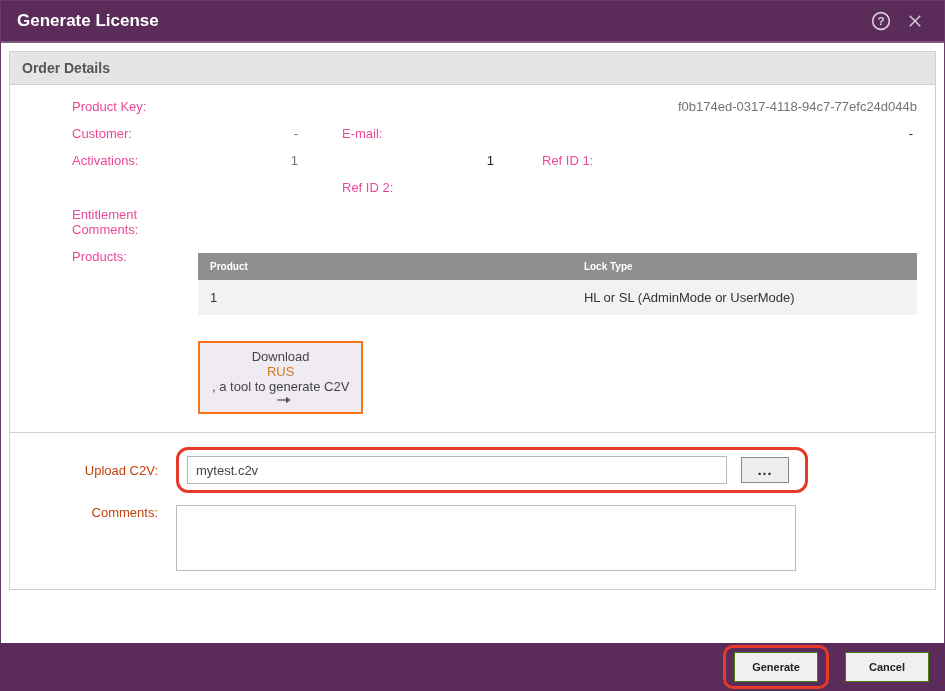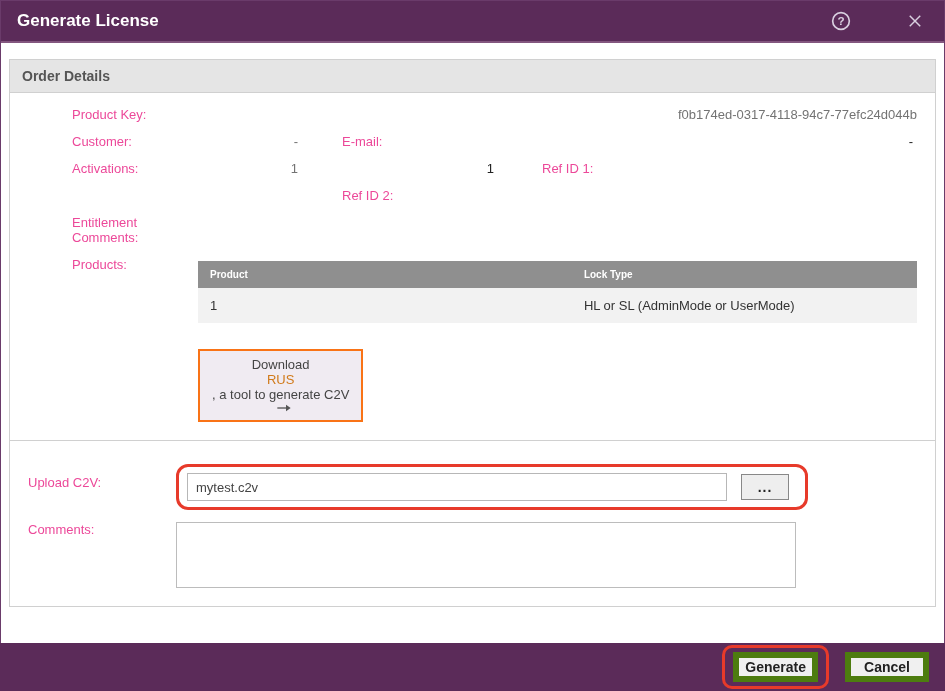--- a/index.html
+++ b/index.html
@@ -15,39 +15,38 @@
     border: 1px solid #6a3b6a;
   }
   .titlebar {
     background: #5b2b59;
     color: #fff;
     height: 42px;
     display: flex;
     align-items: center;
     padding: 0 16px;
     border-bottom: 2px solid #83567f;
-    gap: 40px;
   }
   .titlebar h1 {
     font-size: 17px;
     font-weight: bold;
     margin: 0;
     flex: 1;
   }
   .titlebar .icon-btn {
     width: 26px; height: 26px;
     display: flex; align-items: center; justify-content: center;
     cursor: pointer;
     margin-left: 8px;
   }
   .help-icon svg { width: 20px; height: 20px; }
   .close-icon svg { width: 18px; height: 18px; }
 
   .content-wrap {
-    padding: 8px 8px 0 8px;
+    padding: 0 8px 0 8px;
     border-radius: 23px;
   }
 
   .section-header {
     background: #e5e5e5;
     border: 1px solid #d0d0d0;
     padding: 8px 12px;
     font-weight: bold;
     color: #555;
     font-size: 14px;
@@ -110,30 +109,30 @@
   .download-box .arrow svg { width: 16px; height: 12px; }
 
   .upload-row {
     display: flex;
     align-items: center;
     gap: 18px;
     margin-bottom: 12px;
   }
   .upload-label {
     width: 130px;
-    color: #ec4899;
+    color: #c2410c;
+    text-align: right;
   }
   .file-group {
     display: inline-flex;
     align-items: center;
     gap: 14px;
     border: 3px solid #e73a2a;
     border-radius: 12px;
     padding: 6px 16px 6px 8px;
-    margin-top: 9px;
   }
   .file-input {
     width: 540px;
     height: 28px;
     border: 1px solid #b7b7b7;
     padding: 0 8px;
     font-size: 13px;
     color: #444;
     background: #fff;
   }
@@ -176,23 +175,23 @@
     display: flex;
     align-items: center;
     justify-content: flex-end;
     padding-right: 16px;
     gap: 16px;
   }
   .btn {
     height: 30px;
     min-width: 84px;
     background: #f0f0f0;
-    border: 6px solid #4d7c0f;
-    font-weight: bold;
-    font-size: 14px;
+    border: 1px solid #4d7c0f;
+    font-weight: bold;
+    font-size: 11px;
     cursor: pointer;
     color: #222;
   }
   .generate-wrap {
     border: 3px solid #e73a2a;
     border-radius: 10px;
     padding: 4px 8px;
     display: inline-flex;
     align-items: center;
   }

